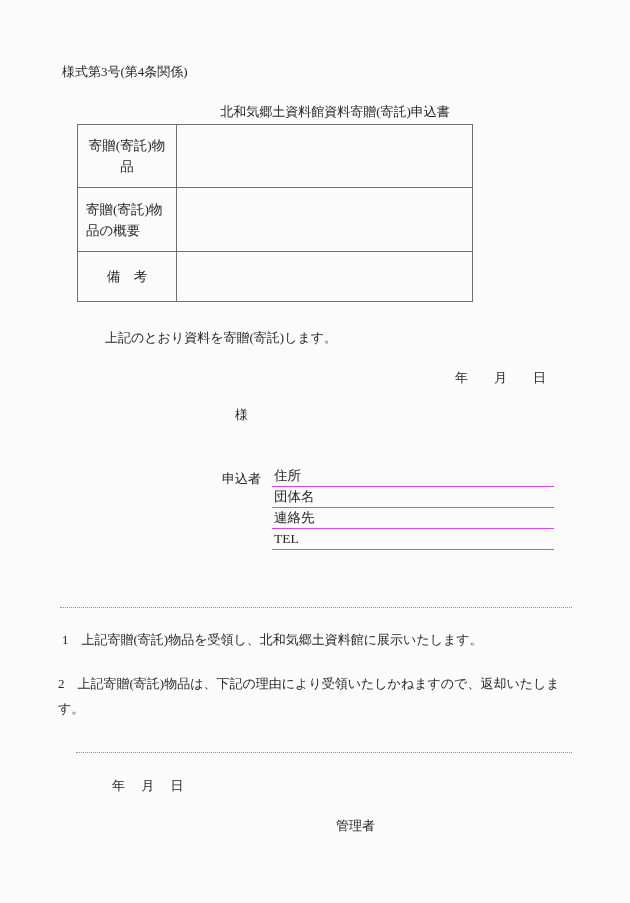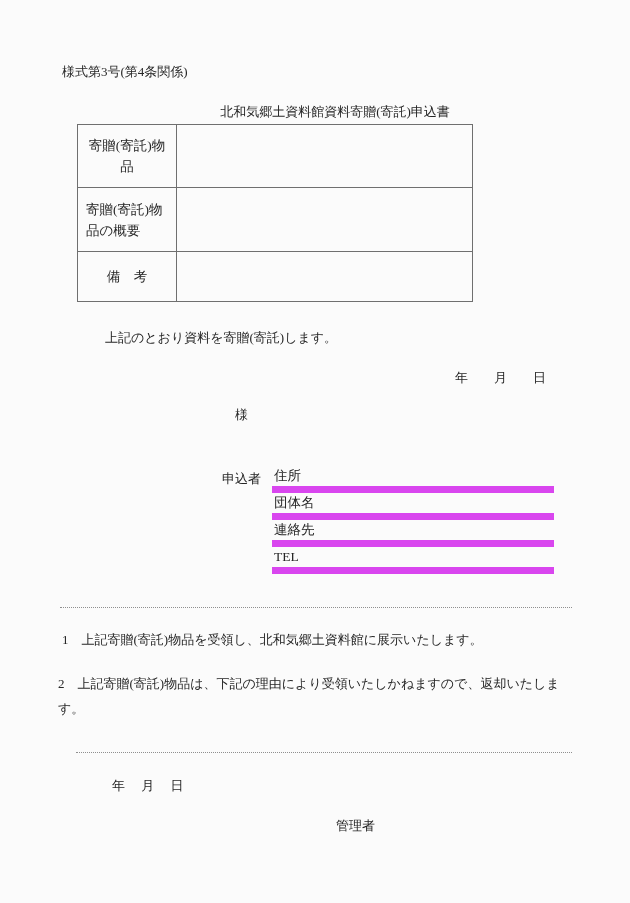--- a/index.html
+++ b/index.html
@@ -38,21 +38,21 @@
   
   .statement{left:77px;top:329px;margin-left:28px;}
   .date-top{left:455px;top:369px;}
   .sama{left:235px;top:406px;}
 
   
   .applicant-label{left:222px;top:470px;}
   .fields{left:272px;top:466px;width:282px;}
   .field-row{
     height:20px;
-    border-bottom:7px solid #d946ef;
+    border-bottom:1px solid #d946ef;
     font-size:13.5px;line-height:19px;
     white-space:nowrap;overflow:hidden;
     padding-left:2px;
   }
 
   
   .dotted{border-top:1.5px dotted #8f8f8f;height:0;}
   .dotted-top{left:60px;top:607px;width:512px;}
   .dotted-bottom{left:76px;top:752px;width:496px;}
 

